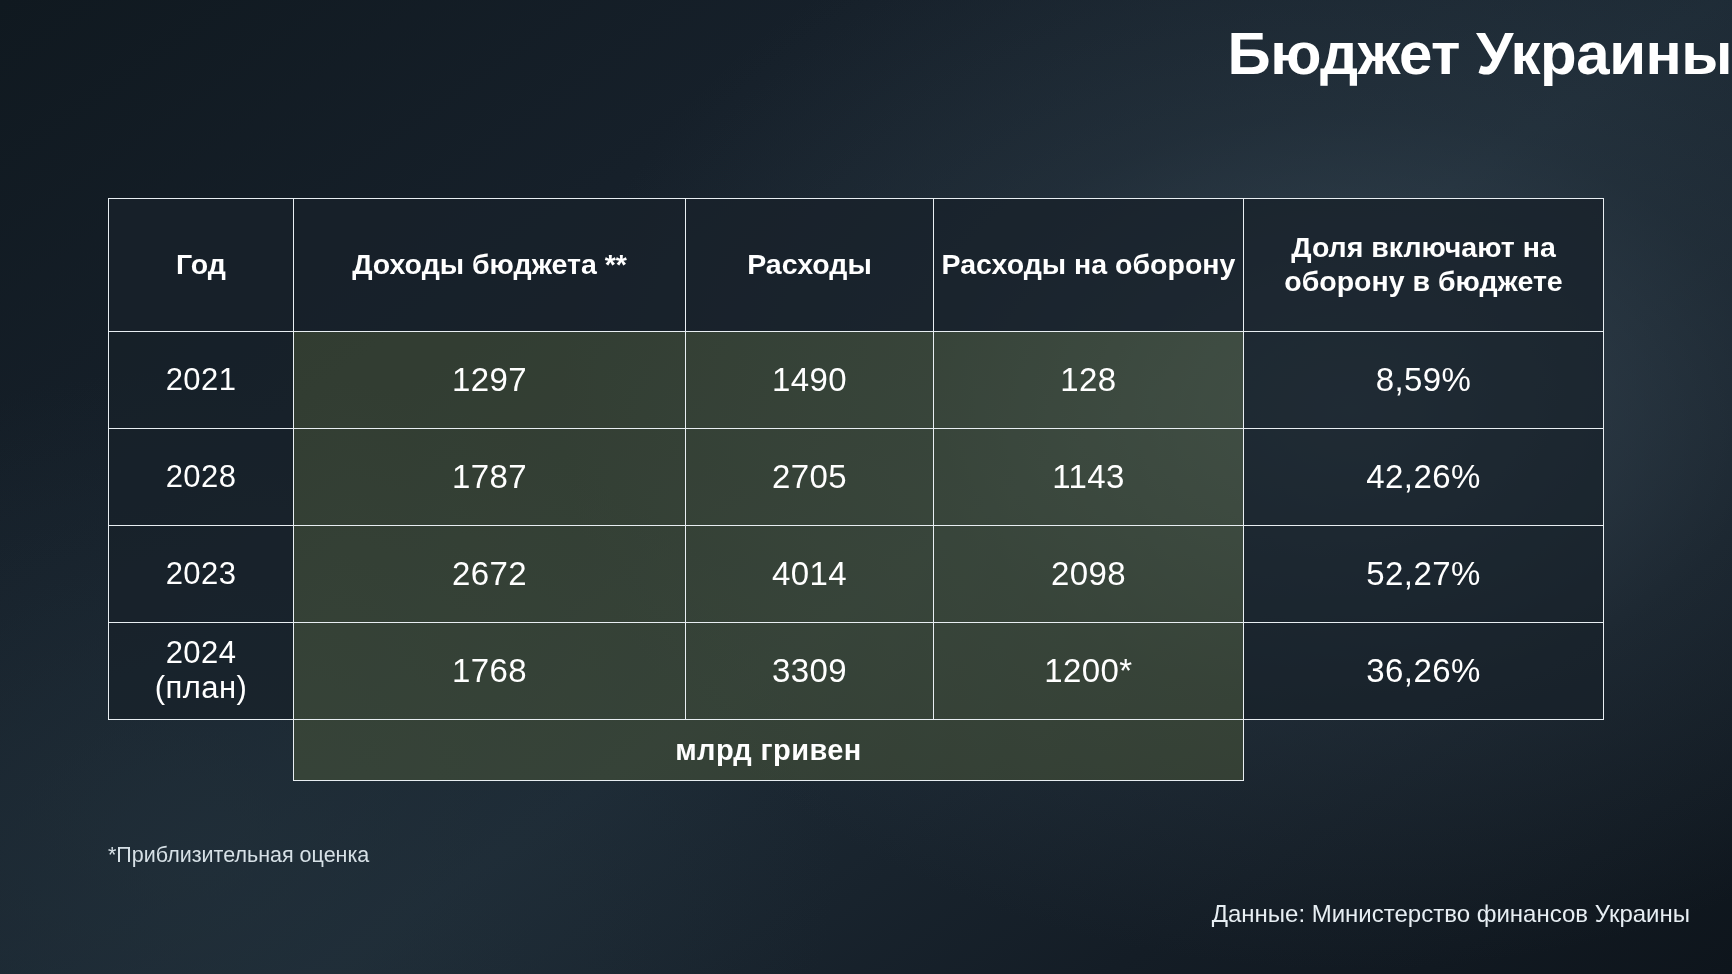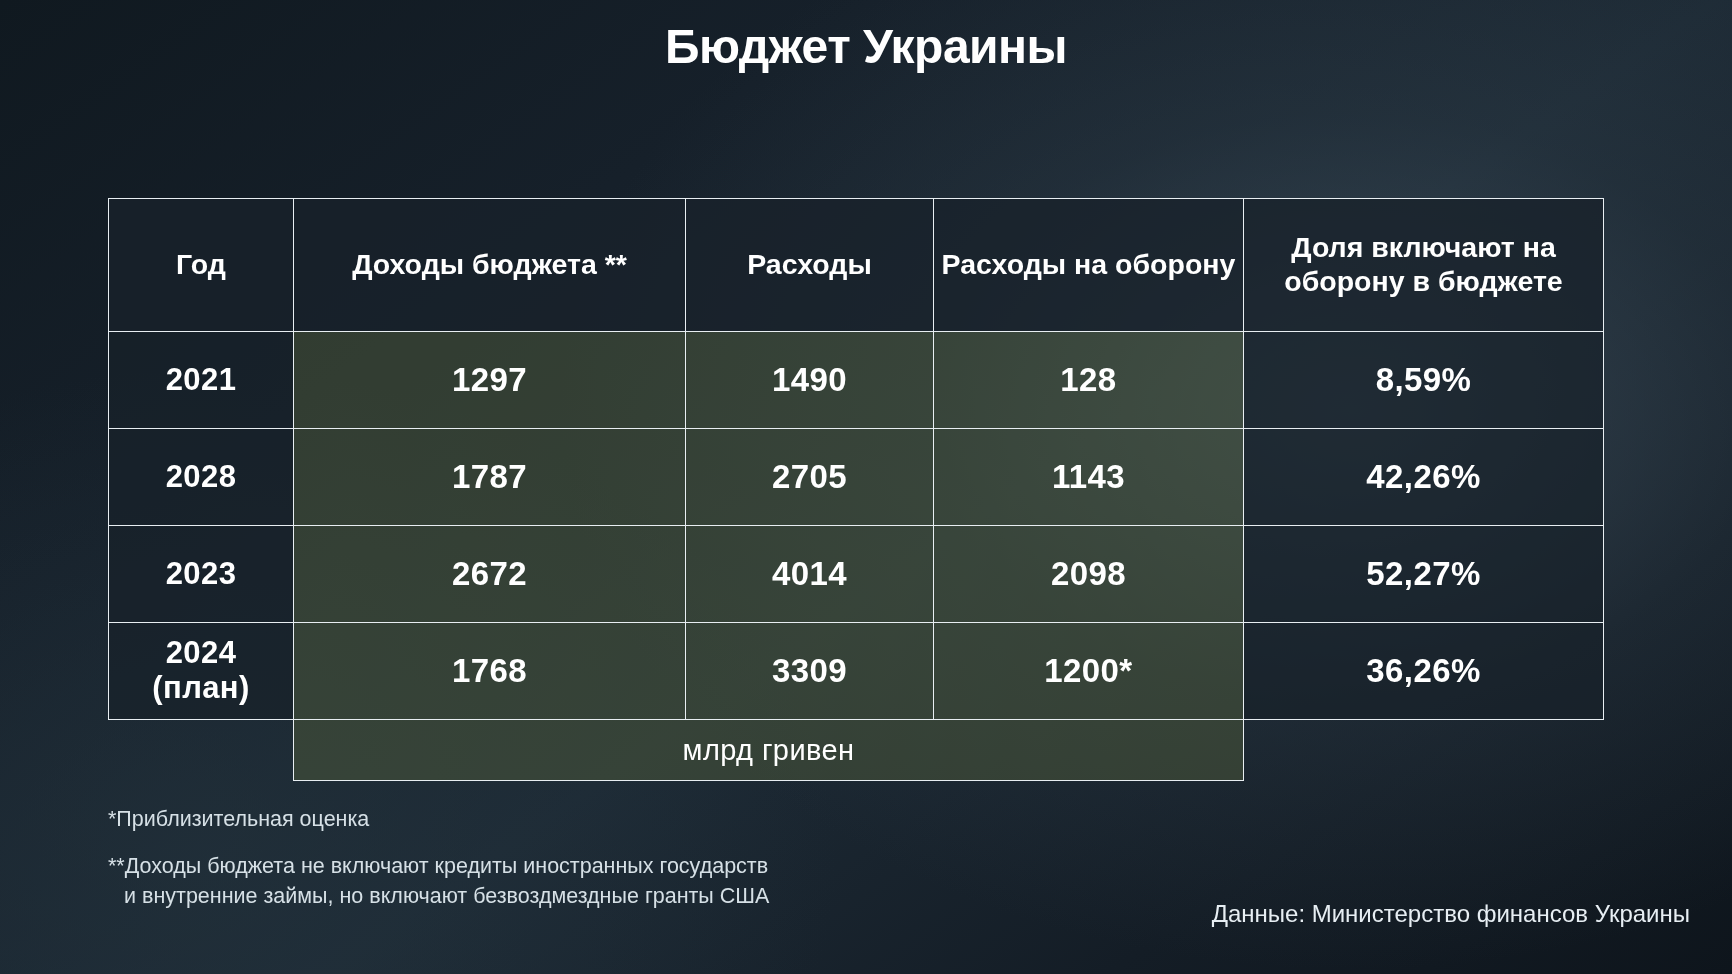--- a/index.html
+++ b/index.html
@@ -24,22 +24,22 @@
       linear-gradient(145deg, #101920 0%, #16202a 28%, #1d2a35 55%, #141d26 80%, #0e151c 100%);
     box-sizing: border-box;
   }
 
   
   #title {
     position: absolute;
     top: 22px;
     left: 0;
     width: 1732px;
-    text-align: center;
-    font-size: 48px;
+    text-align: right;
+    font-size: 60px;
     font-weight: 700;
     letter-spacing: -0.5px;
     color: #ffffff;
     line-height: 1.05;
     white-space: nowrap;
   }
 
   
   #table-wrap {
     position: absolute;
@@ -74,50 +74,50 @@
     font-weight: 700;
     line-height: 1.18;
     background: rgba(24,33,42,0.78);
     padding: 4px 8px;
   }
 
   
   tbody td {
     height: 96px;
     font-size: 33px;
-    font-weight: 700;
+    font-weight: 400;
     letter-spacing: 0.4px;
     background: rgba(24,33,42,0.72);
   }
   tbody td.year {
     font-size: 31px;
     line-height: 1.12;
   }
   tbody td.olive {
     background: rgba(78,90,58,0.50);
   }
 
   
   tr.units td {
     height: 60px;
     font-size: 29px;
-    font-weight: 400;
+    font-weight: 700;
     background: rgba(78,90,58,0.50);
     border-top: 1.6px solid #e8eef2;
   }
   tr.units td.blank {
     border: none;
     background: transparent;
   }
 
   
   #notes {
     position: absolute;
     left: 108px;
-    top: 804px;
+    top: 840px;
     width: 900px;
     color: #d6e0e6;
     font-size: 21.5px;
     font-weight: 300;
     line-height: 1.42;
   }
   #notes .note { margin-bottom: 16px; }
   #notes .note:last-child { margin-bottom: 0; }
   #notes .note .cont { display: block; padding-left: 16px; }
 
@@ -192,21 +192,17 @@
           <td class="blank"></td>
           <td colspan="3">млрд гривен</td>
           <td class="blank"></td>
         </tr>
       </tbody>
     </table>
   </div>
 
   <div id="notes">
     <div class="note">*Приблизительная оценка</div>
-    <div class="note">
-      <span>**Доходы бюджета не включают кредиты иностранных государств</span>
-      <span class="cont">и внутренние займы, но включают безвоздмездные гранты США</span>
-    </div>
   </div>
 
   <div id="source">Данные: Министерство финансов Украины</div>
 
 </div>
 
 </body></html>

